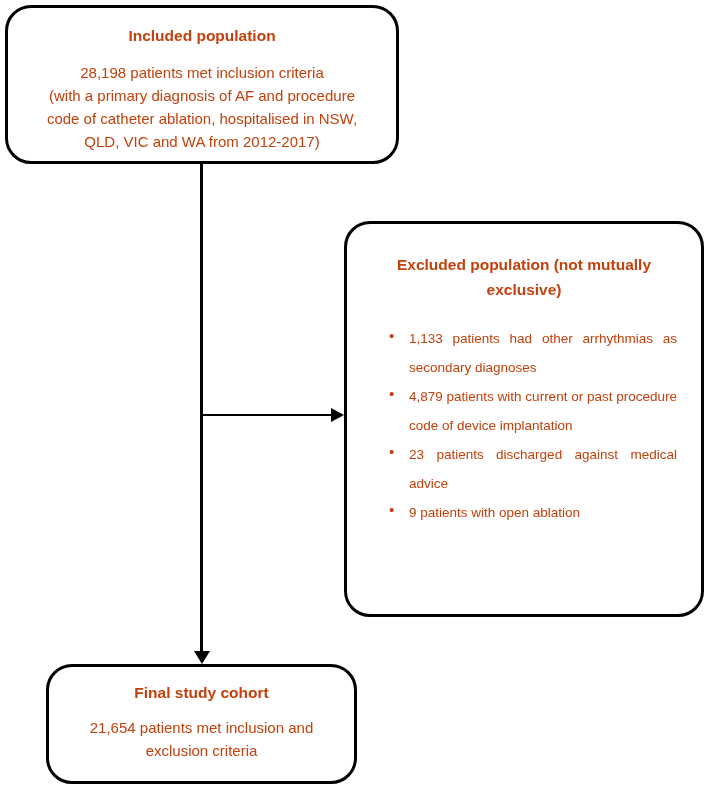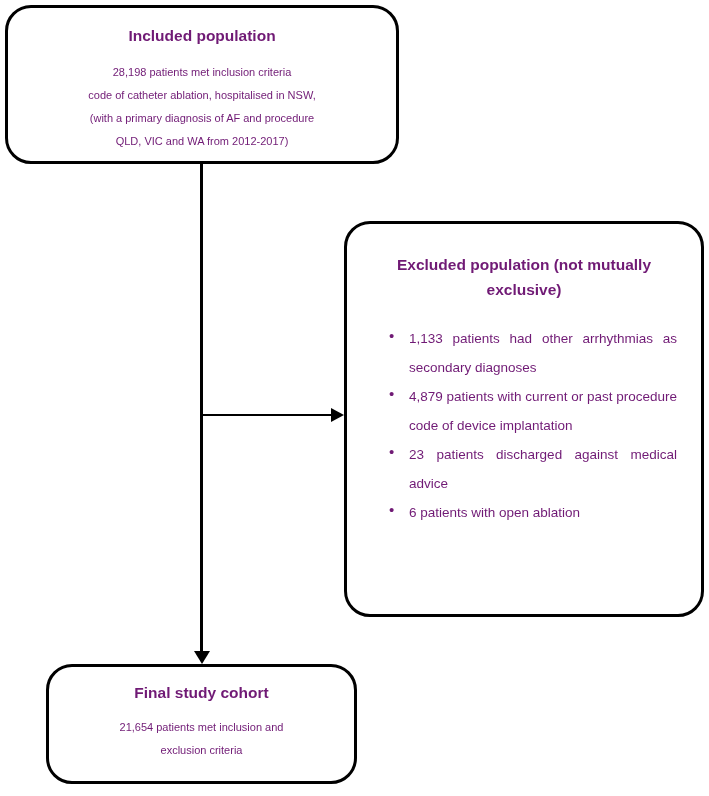--- a/index.html
+++ b/index.html
@@ -6,41 +6,41 @@
     margin: 0;
     padding: 0;
     background: #ffffff;
   }
   #canvas {
     position: relative;
     width: 709px;
     height: 796px;
     background: #ffffff;
     font-family: "Liberation Sans", sans-serif;
-    color: #701a75;
+    color: #c2410c;
     overflow: hidden;
   }
 
   .box {
     position: absolute;
     box-sizing: border-box;
     border: 3px solid #000000;
     border-radius: 26px;
     background: #ffffff;
   }
 
   .box-title {
     font-weight: bold;
     font-size: 15.5px;
     line-height: 19px;
     text-align: center;
   }
 
   .box-body {
-    font-size: 11px;
+    font-size: 15px;
     line-height: 23px;
     text-align: center;
   }
 
   
   #included-box {
     left: 5px;
     top: 5px;
     width: 394px;
     height: 159px;
@@ -141,41 +141,41 @@
 </style>
 </head>
 <body>
 
 <div id="canvas">
 
   <div class="box" id="included-box">
     <div class="box-title">Included population</div>
     <div class="box-body">
       <div>28,198 patients met inclusion criteria</div>
+      <div>(with a primary diagnosis of AF and procedure</div>
       <div>code of catheter ablation, hospitalised in NSW,</div>
-      <div>(with a primary diagnosis of AF and procedure</div>
       <div>QLD, VIC and WA from 2012-2017)</div>
     </div>
   </div>
 
   <div class="connector" id="trunk-line"></div>
   <div class="connector" id="branch-line"></div>
   <div id="branch-arrowhead"></div>
   <div id="trunk-arrowhead"></div>
 
   <div class="box" id="excluded-box">
     <div class="box-title">
       <div>Excluded population (not mutually</div>
       <div>exclusive)</div>
     </div>
     <ul id="excluded-list">
       <li>1,133 patients had other arrhythmias as secondary diagnoses</li>
       <li>4,879 patients with current or past procedure code of device implantation</li>
       <li>23 patients discharged against medical advice</li>
-      <li>6 patients with open ablation</li>
+      <li>9 patients with open ablation</li>
     </ul>
   </div>
 
   <div class="box" id="final-box">
     <div class="box-title">Final study cohort</div>
     <div class="box-body">
       <div>21,654 patients met inclusion and</div>
       <div>exclusion criteria</div>
     </div>
   </div>

